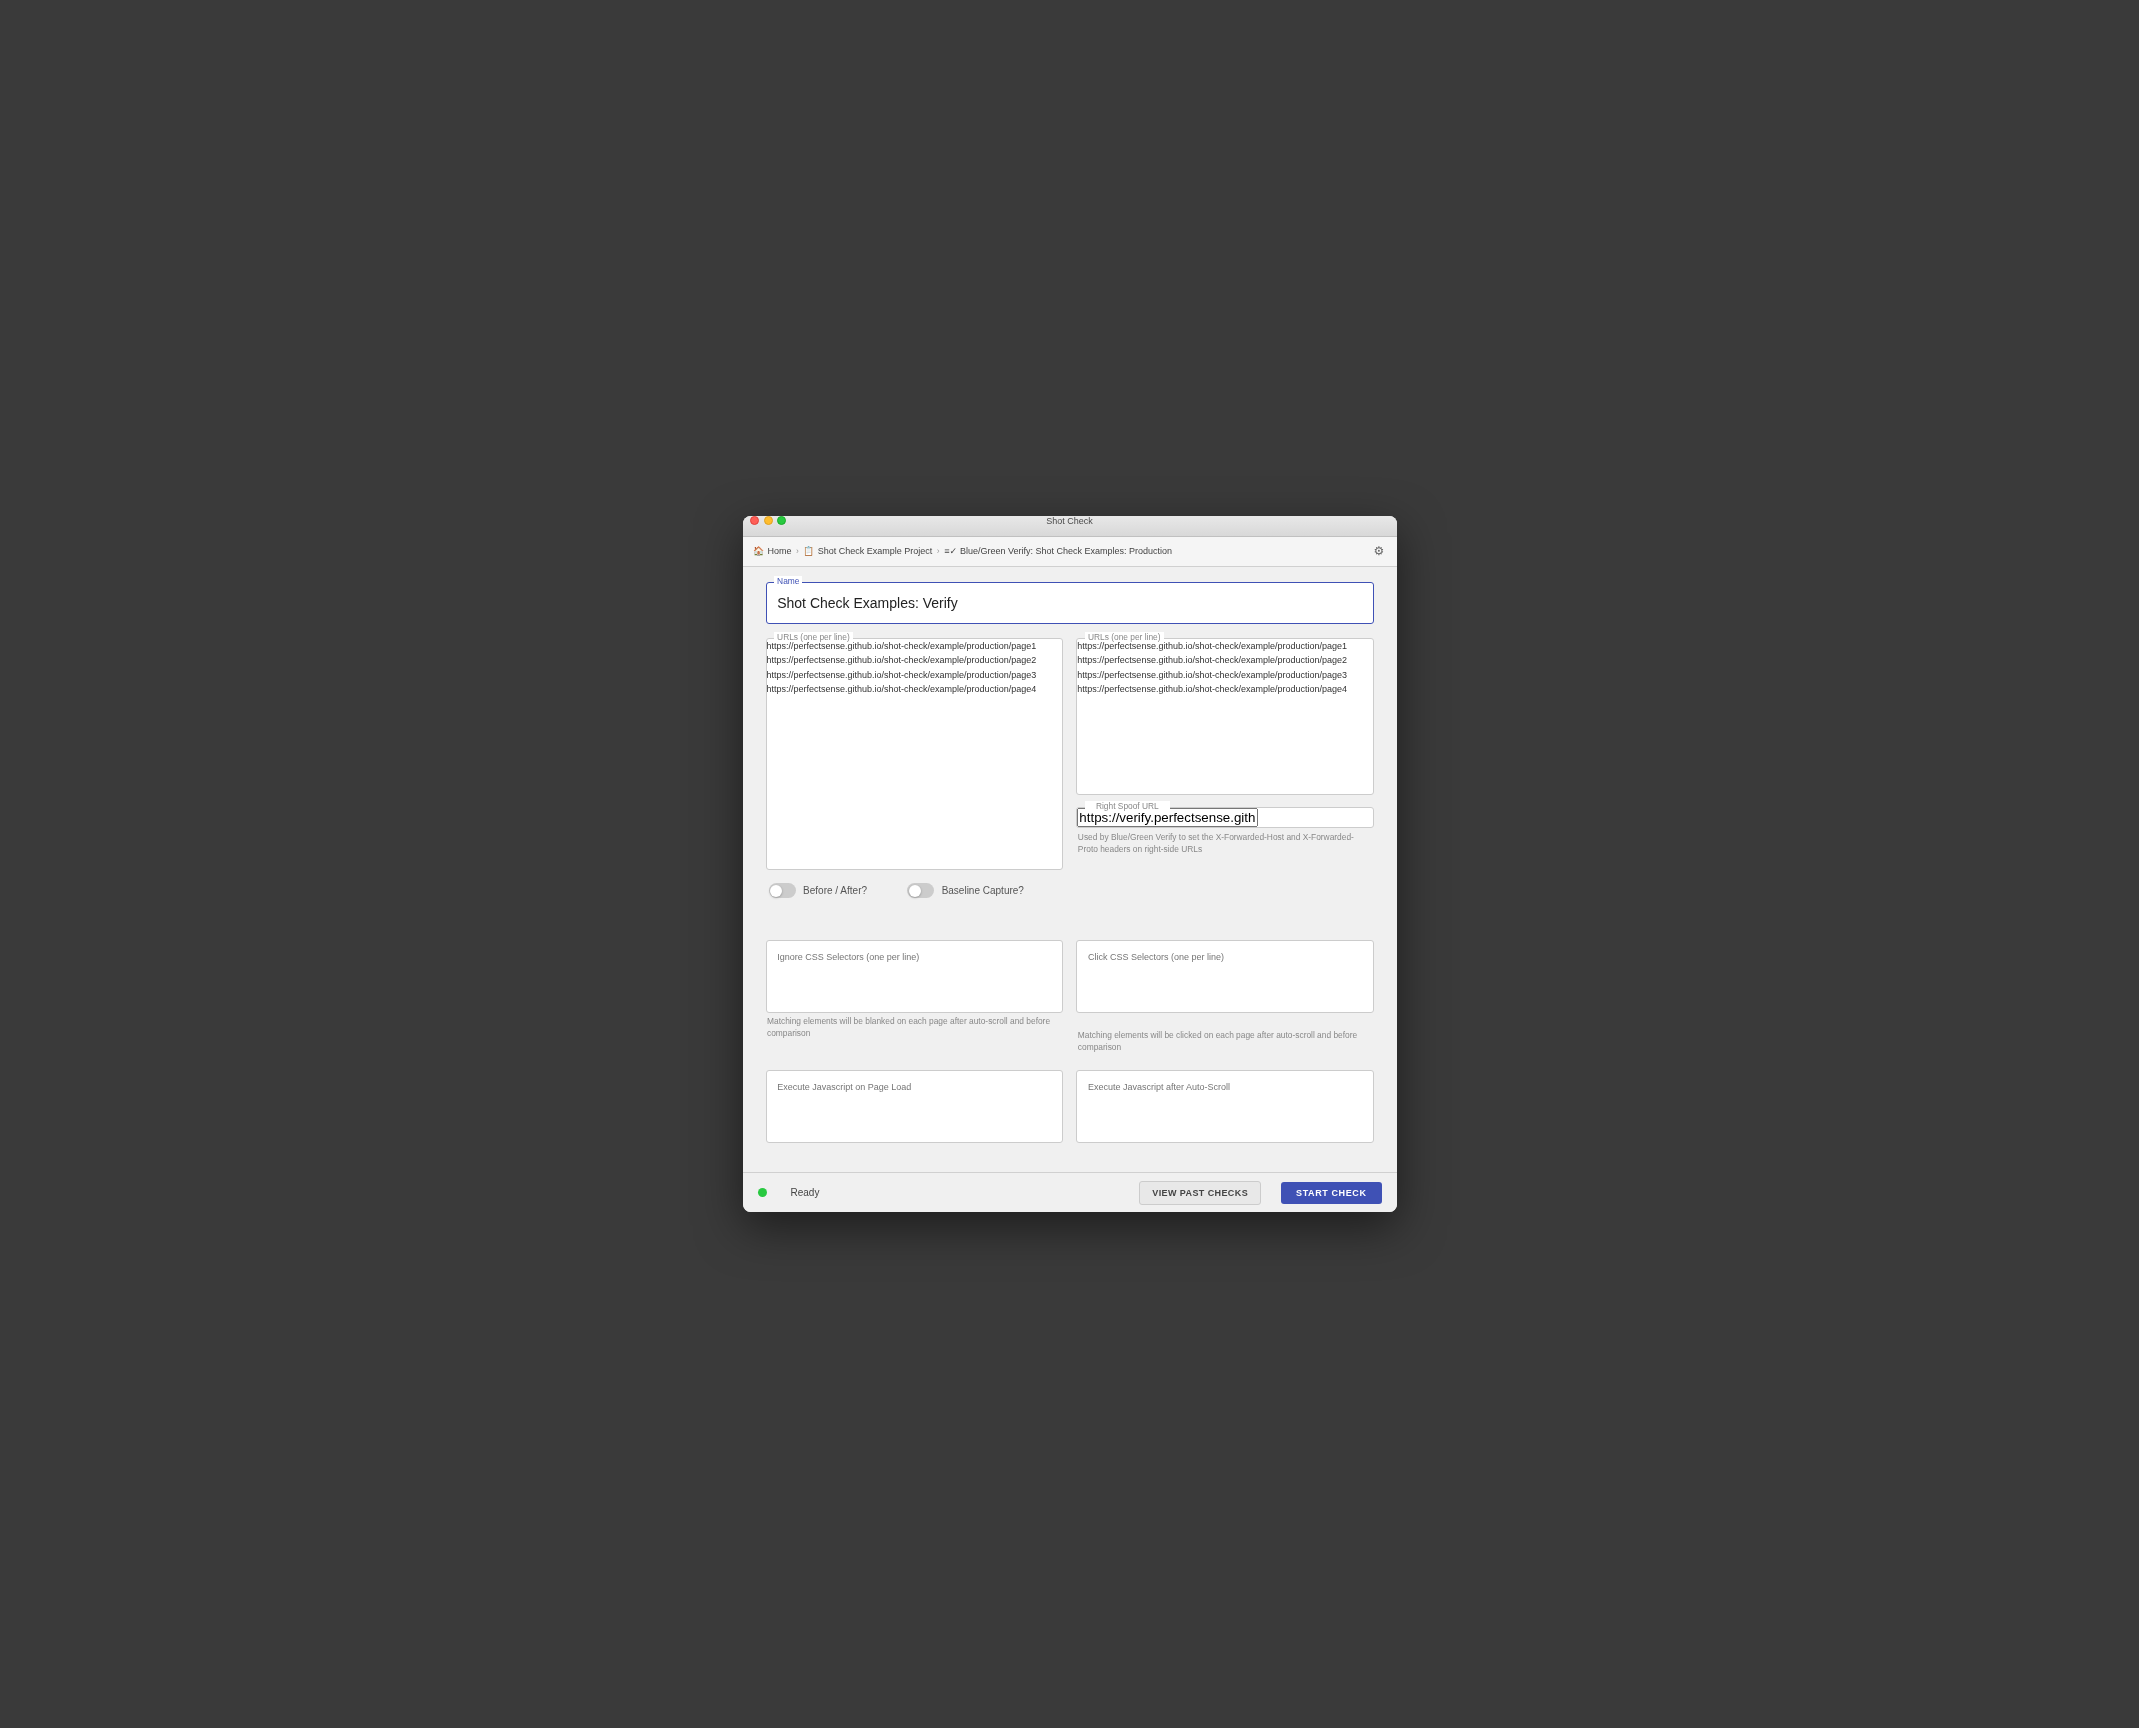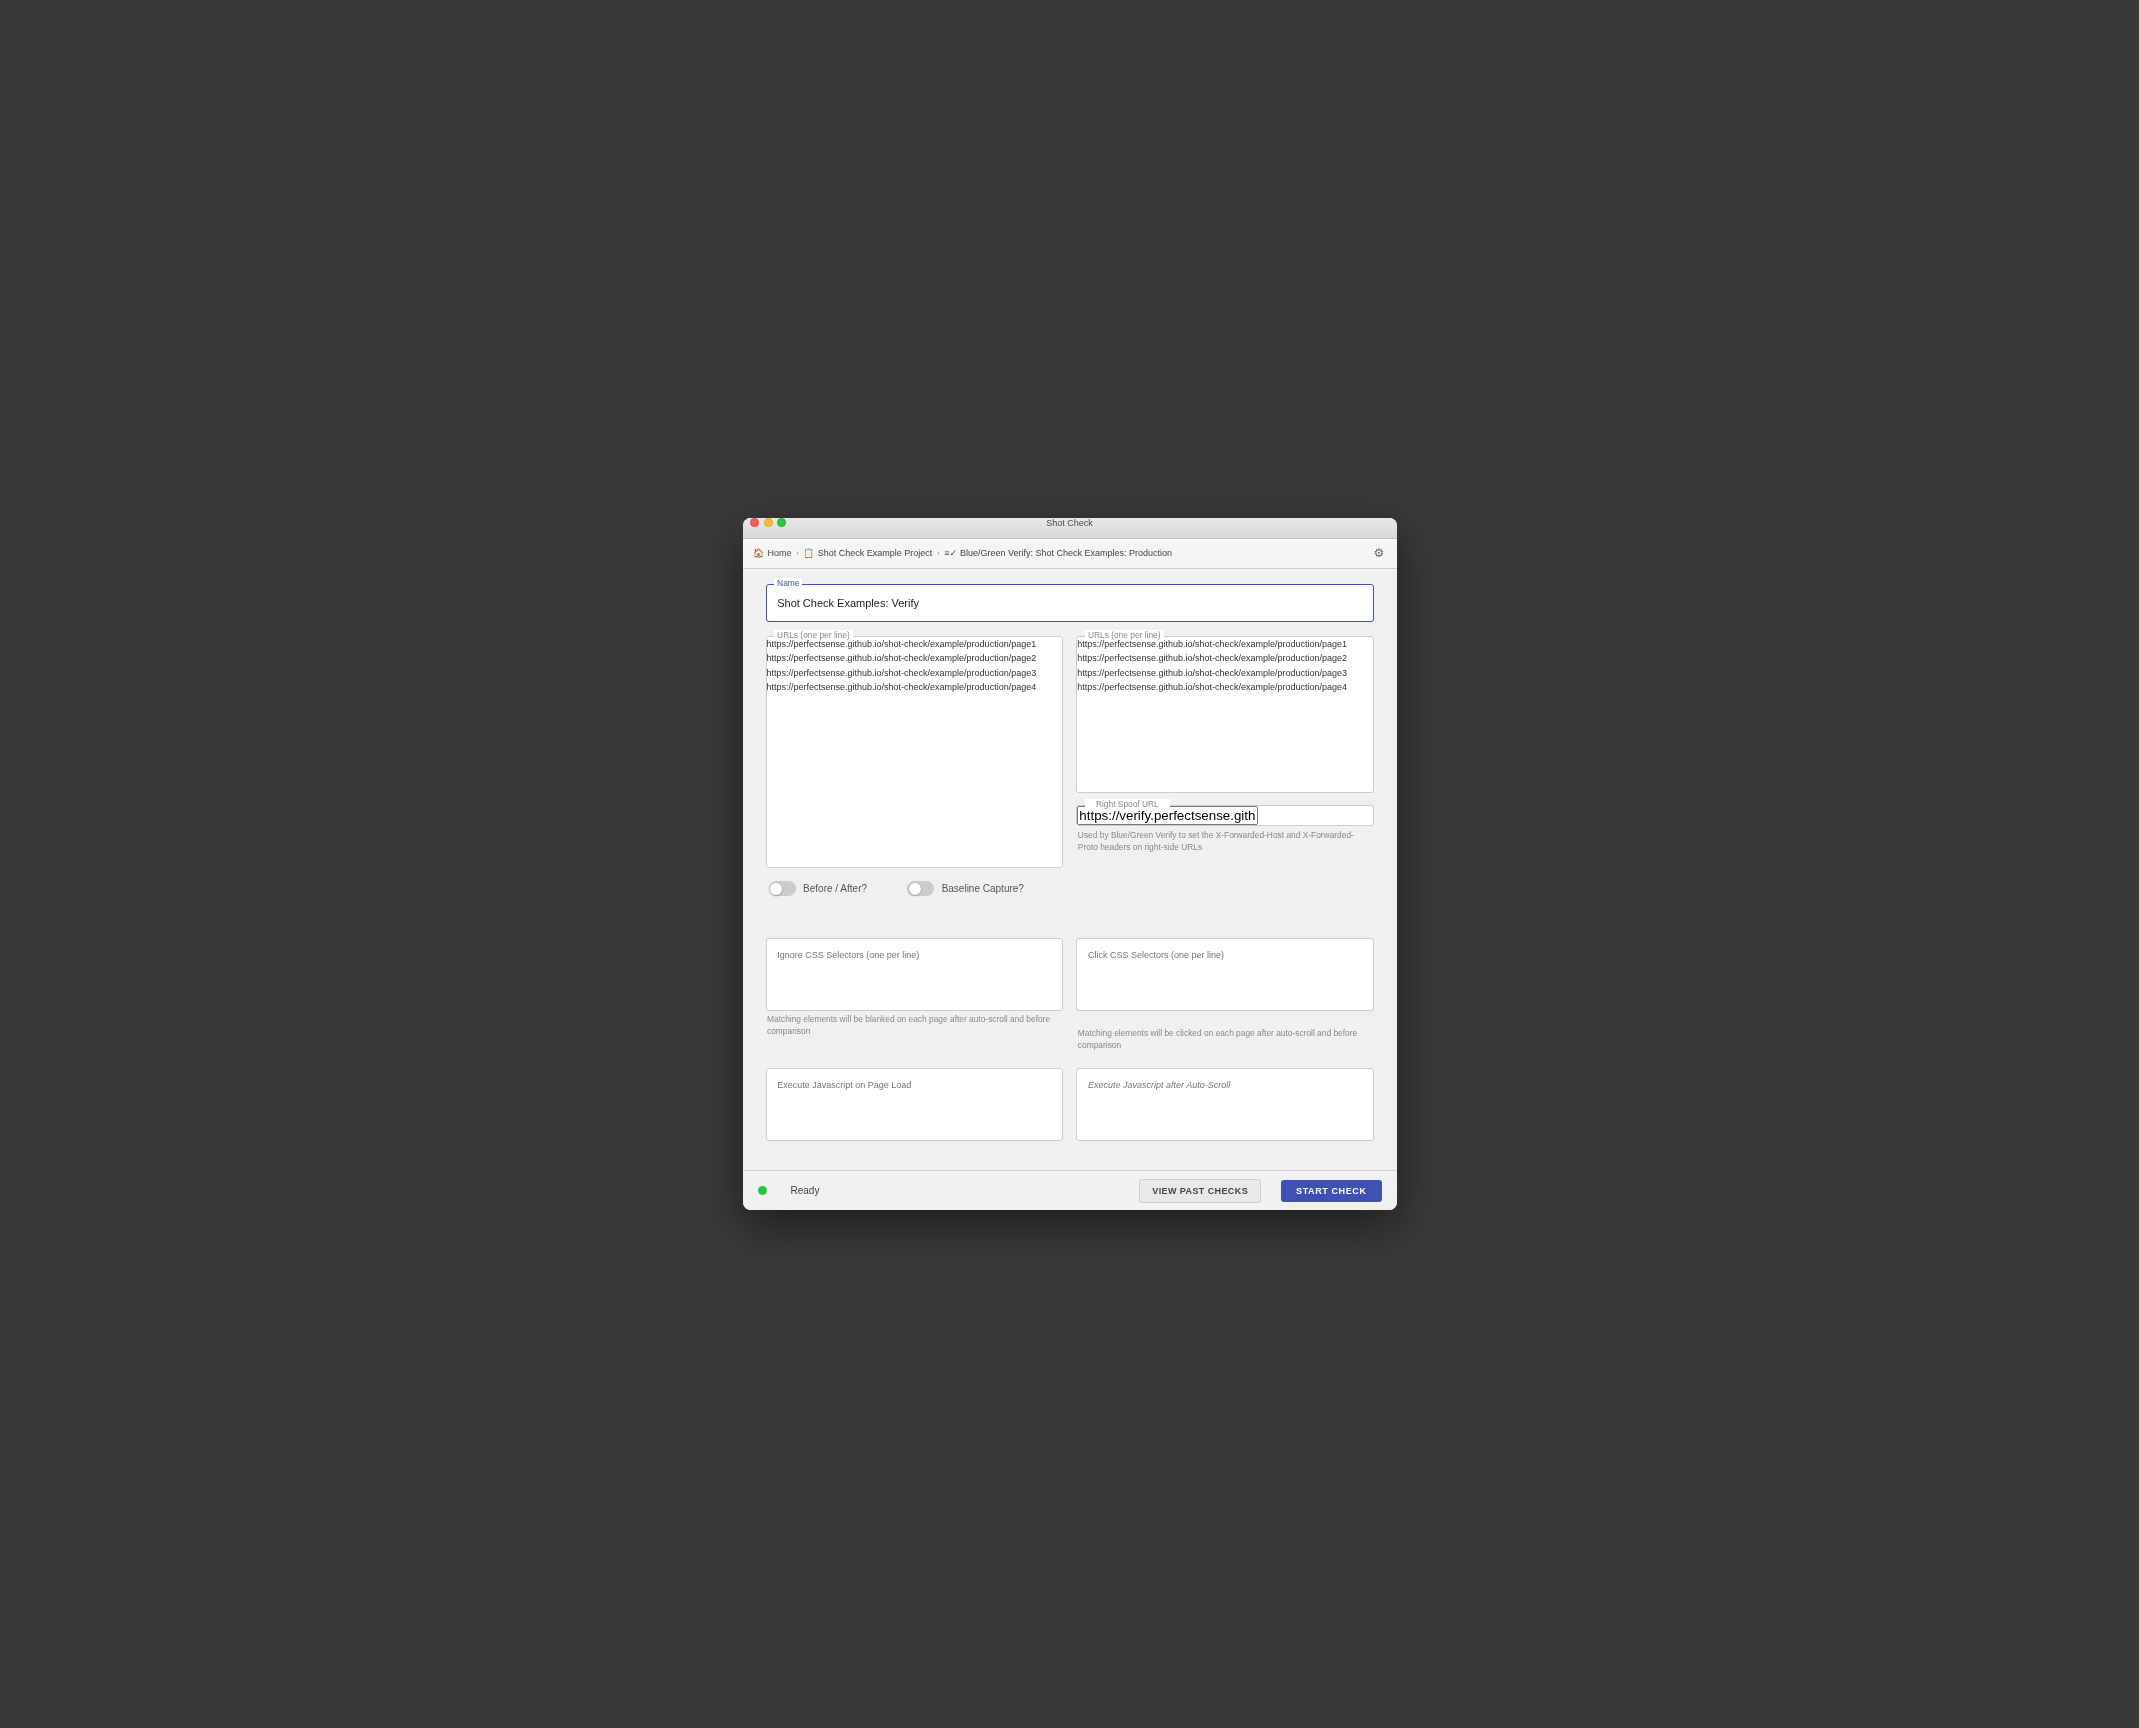--- a/index.html
+++ b/index.html
@@ -131,21 +131,21 @@
       background: white;
       padding: 0 3px;
       font-size: 8.4px;
       color: #3f51b5;
     }
 
     .fieldset-group input[type="text"] {
       width: 100%;
       border: none;
       outline: none;
-      font-size: 11px;
+      font-size: 14px;
       color: #222;
       background: transparent;
       padding: 1.5px 0;
     }
 
     .two-col {
       display: grid;
       grid-template-columns: 1fr 1fr;
       gap: 13.7px;
       margin-bottom: 13.7px;
@@ -425,21 +425,21 @@
         </div>
         <div class="helper-text">Matching elements will be clicked on each page after auto-scroll and before comparison</div>
       </div>
     </div>
 
     <div class="two-col">
       <div class="small-textarea-box">
         <textarea style="color: rgb(170, 170, 170);" placeholder="Execute Javascript on Page Load"></textarea>
       </div>
       <div class="small-textarea-box">
-        <textarea style="color: rgb(170, 170, 170); font-style: italic;" placeholder="Execute Javascript after Auto-Scroll"></textarea>
+        <textarea style="color: rgb(170, 170, 170);" placeholder="Execute Javascript after Auto-Scroll"></textarea>
       </div>
     </div>
 
   </div>
 
   <div class="footer-bar">
     <div class="status-indicator">
       <div class="status-dot"></div>
       <span class="status-text">Ready</span>
     </div>

